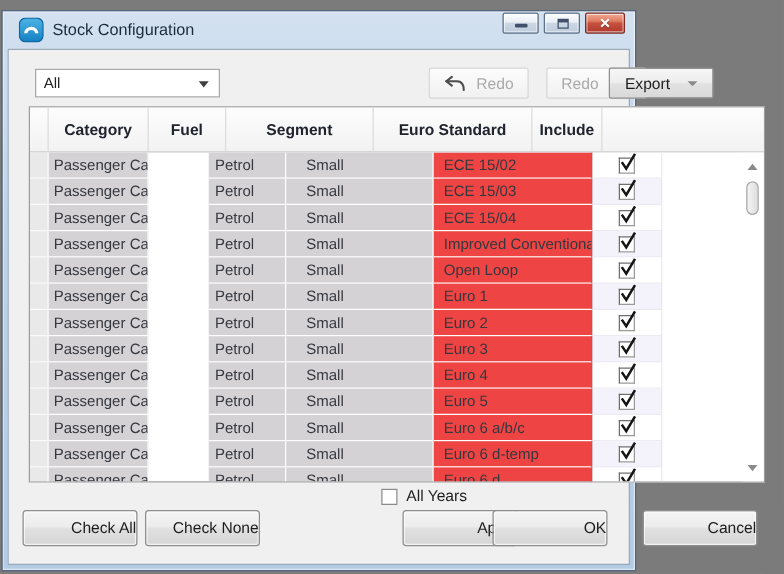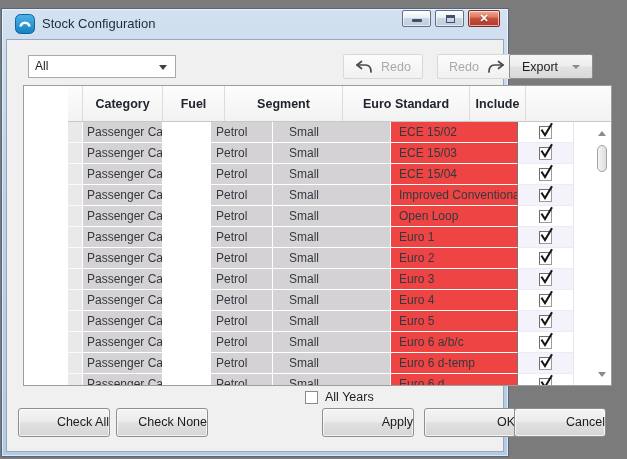--- a/index.html
+++ b/index.html
@@ -38,29 +38,29 @@
     border:1px solid #a9a9a9; font-size:12px; color:#222; line-height:21px; padding-left:6px; cursor:default; }
   .combo-arrow { position:absolute; right:8px; top:9px; width:0; height:0;
     border-left:4px solid transparent; border-right:4px solid transparent; border-top:5px solid #404040; }
 
   .tool-btn { position:absolute; top:14px; height:25px; border:1px solid #d8d8d8; border-radius:2px;
     background:linear-gradient(#fcfcfc,#f1f1f1); display:flex; align-items:center; justify-content:center;
     gap:8px; font-size:12.5px; cursor:default; }
   .tool-btn.disabled { color:#a9a9a9; }
   .btn-undo { left:336px; width:80px; }
   .btn-redo { left:418px; width:80px;margin-left:12px; }
-  .btn-export { left:502px; width:84px; border:1px solid #8e8e8e;
+  .btn-export { left:480px; width:84px; border:1px solid #8e8e8e;
     background:linear-gradient(#f6f6f6,#ededed 48%,#e2e2e2 52%,#d9d9d9); color:#1c1c1c; }
   .export-arrow { width:0; height:0; border-left:4px solid transparent; border-right:4px solid transparent;
     border-top:4px solid #8a8a8a; margin-left:6px; }
   .arrow-svg { width:18px; height:13px; }
 
   
   .grid { position:absolute; left:16px; top:45px; width:589px; height:301px;
-    border:1px solid #9d9d9d; background:#fff; overflow:hidden;padding-left:44px; }
+    border:1px solid #9d9d9d; background:#fff; overflow:hidden; }
   .grid-header { display:flex; height:36px; background:linear-gradient(#fdfdfd,#f2f2f2);
     border-bottom:1px solid #c8c8c8; }
   .hcell { border-right:1px solid #dcdcdc; display:flex; align-items:center; justify-content:center;
     font-weight:bold; font-size:12.5px; color:#20242e; }
   .grid-body { position:relative; height:264px; overflow:hidden; }
   .grow { display:flex; height:21px; }
   .cell { font-size:12px; color:#35383e; line-height:20px; white-space:nowrap; overflow:hidden; }
   .c-rowhdr { width:15px; background:#e9e9e9; border-right:1px solid #fff; border-bottom:1px solid #fafafa; }
   .c-cat { width:80px; background:#d5d2d6; border-right:1px solid #fff; border-bottom:1px solid #fff; padding-left:4px; }
   .c-fuel { width:62px; background:#d5d2d6; border-right:1px solid #fff; border-bottom:1px solid #fff; padding-left:5px;margin-left:48px; }
@@ -91,21 +91,21 @@
   
   .all-years { position:absolute; left:298px; top:350px; display:flex; align-items:center; gap:7px; }
   .ay-box { width:13px; height:13px; border:1px solid #8b8b8b; background:#fff; }
   .ay-label { font-size:12.5px; color:#1e1e1e; }
 
   .push-btn { position:absolute; top:368px; width:92px; height:29px; border:1px solid #8e8e8e; border-radius:3px;
     background:linear-gradient(#f4f4f4,#ececec 45%,#e0e0e0 52%,#d6d6d6);
     font-size:12.5px; color:#1c1c1c; text-align:right; line-height:27px; cursor:default;
     box-shadow:inset 0 0 0 1px rgba(255,255,255,.7); }
   .b-checkall { left:11px; } .b-checknone { left:109px; }
-  .b-apply { left:315px; } .b-ok { left:417px; } .b-cancel { left:507px; }
+  .b-apply { left:315px; } .b-ok { left:387px; } .b-cancel { left:507px; }
 </style>
 </head>
 <body>
 
 <div class="stage">
   <div class="dialog">
 
     <div class="titlebar">
       <svg class="app-icon" viewBox="0 0 20 20">
         <defs>

